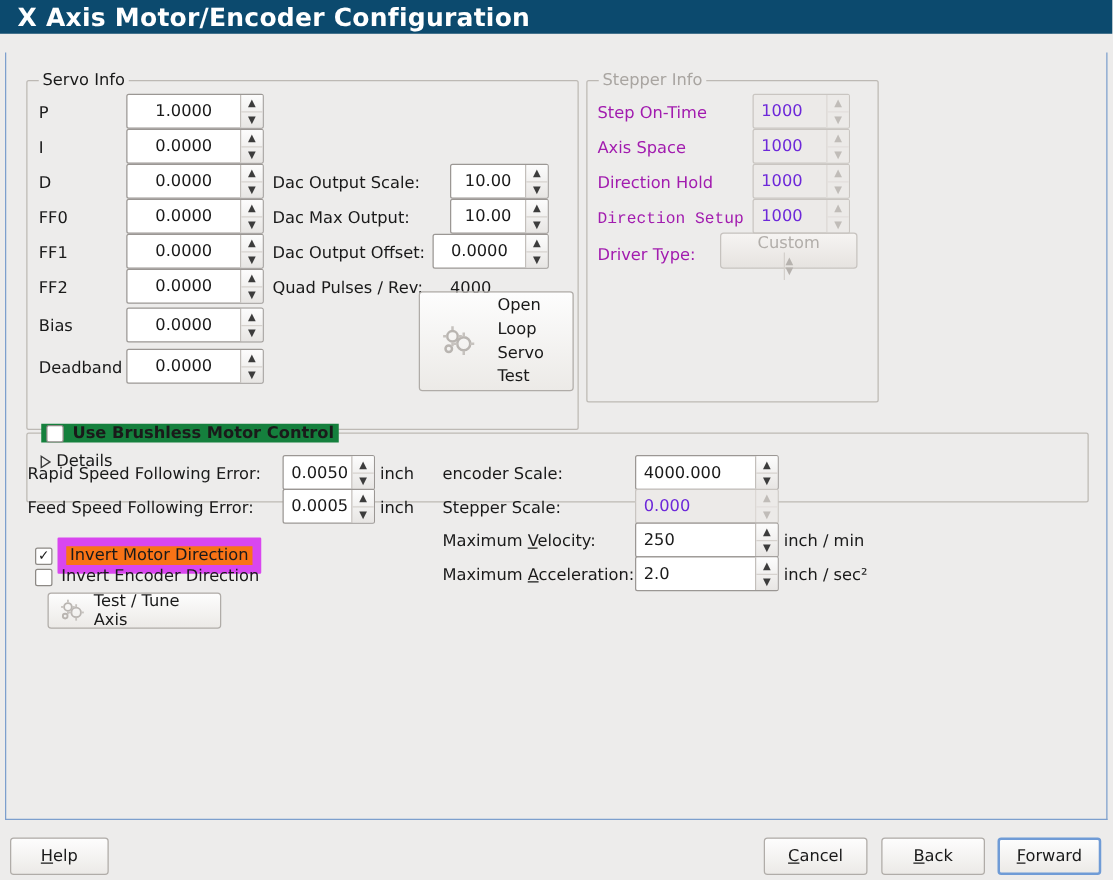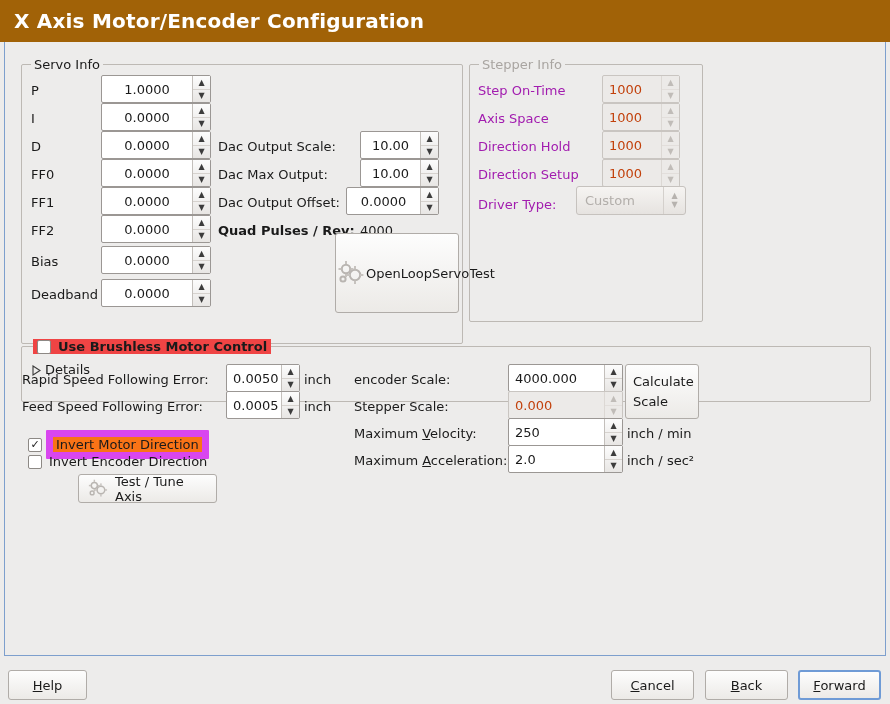--- a/index.html
+++ b/index.html
@@ -8,22 +8,22 @@
     width: 890px; height: 704px;
     background: #edeceb;
     font-family: "DejaVu Sans", "Liberation Sans", sans-serif;
     font-size: 13px;
     color: #1a1a1a;
     overflow: hidden;
   }
 
   
   .titlebar {
-    height: 42px;
-    background: #a16207;
+    height: 27px;
+    background: #0c4a6e;
     display: flex;
     align-items: center;
     padding-left: 14px;
   }
   .titlebar-text {
     color: #ffffff;
     font-size: 20px;
     font-weight: bold;
     letter-spacing: 0.2px;
   }
@@ -93,21 +93,21 @@
     justify-content: center;
     font-size: 8px;
     line-height: 1;
     color: #3c3c3c;
   }
   .spin .arrows .ar.down { border-top: 1px solid #d6d2ce; }
   .spin.disabled {
     background: #eceae8;
     border-color: #c9c5c1;
   }
-  .spin.disabled .val { color: #c2410c; }
+  .spin.disabled .val { color: #6d28d9; }
   .spin.disabled .arrows { background: #eceae8; border-left-color: #dcd8d4; }
   .spin.disabled .arrows .ar { color: #c0bcb8; }
   .spin.disabled .arrows .ar.down { border-top-color: #e2dedb; }
 
   
   .combo {
     position: absolute;
     display: flex;
     align-items: center;
     height: 29px;
@@ -135,32 +135,32 @@
     align-items: center;
     justify-content: center;
     font-size: 13px;
     color: #1a1a1a;
     cursor: default;
     padding: 0 8px;
   }
   .btn.focus { border: 2px solid #6f9bd6; }
   .btn .mnem { text-decoration: underline; }
 
-  .btn-iconrow { justify-content: space-between; gap: 6px; margin-left: 40px; }
+  .btn-iconrow { justify-content: space-between; gap: 6px; }
 
   
   .btn-ols {
     justify-content: flex-start;
     padding: 0;
   }
   .btn-ols .gears-wrap {
     width: 62px; display: flex; align-items: center; justify-content: center;
   }
   .btn-ols .ols-text {
-    display: flex; flex-direction: row;
+    display: flex; flex-direction: column;
     align-items: flex-start; justify-content: center;
     line-height: 19px; font-size: 13px;
   }
 
   .btn-calc {
     flex-direction: column;
     align-items: flex-start;
     justify-content: center;
     line-height: 20px;
     padding-left: 7px;
@@ -277,21 +277,21 @@
     <span class="val center">0.0000</span>
     <span class="arrows">
         <span class="ar up">▲</span>
         <span class="ar down">▼</span>
       </span>
   </div>
 
   <span class="lbl" style="left:213px; top:97px;">Dac Output Scale:</span>
   <span class="lbl" style="left:213px; top:125px;">Dac Max Output:</span>
   <span class="lbl" style="left:213px; top:153px;">Dac Output Offset:</span>
-  <span class="lbl" style="left:213px; top:181px;font-weight:bold;">Quad Pulses / Rev:</span>
+  <span class="lbl" style="left:213px; top:181px;">Quad Pulses / Rev:</span>
   <span class="lbl" style="left:355px; top:181px;">4000</span>
 
   <div class="spin" style="left:355px; top:89px; width:79px;">
     <span class="val center">10.00</span>
     <span class="arrows">
         <span class="ar up">▲</span>
         <span class="ar down">▼</span>
       </span>
   </div>
   <div class="spin" style="left:355px; top:117px; width:79px;">
@@ -337,21 +337,21 @@
     </span>
   </div>
 
   <div class="groupbox disabled" style="left:464px; top:22px; width:234px; height:258px;">
     <span class="gb-title">Stepper Info</span>
   </div>
 
   <span class="lbl dim" style="left:473px; top:41px;">Step On-Time</span>
   <span class="lbl dim" style="left:473px; top:69px;">Axis Space</span>
   <span class="lbl dim" style="left:473px; top:97px;">Direction Hold</span>
-  <span class="lbl dim" style="left:473px; top:125px;">Direction Setup</span>
+  <span class="lbl dim" style="left:473px; top:125px;font-family:Liberation Mono, monospace;">Direction Setup</span>
   <span class="lbl dim" style="left:473px; top:155px;">Driver Type:</span>
 
   <div class="spin disabled" style="left:597px; top:33px; width:78px;">
     <span class="val left">1000</span>
     <span class="arrows">
         <span class="ar up">▲</span>
         <span class="ar down">▼</span>
       </span>
   </div>
   <div class="spin disabled" style="left:597px; top:61px; width:78px;">
@@ -369,28 +369,28 @@
       </span>
   </div>
   <div class="spin disabled" style="left:597px; top:117px; width:78px;">
     <span class="val left">1000</span>
     <span class="arrows">
         <span class="ar up">▲</span>
         <span class="ar down">▼</span>
       </span>
   </div>
 
-  <div class="combo" style="left:571px; top:144px; width:110px;">
+  <div class="combo" style="left:571px; top:144px; width:110px;flex-direction:column;">
     <span class="ctext">Custom</span>
     <span class="carrows">▲<br>▼</span>
   </div>
 
   <div class="groupbox" style="left:16px; top:304px; width:850px; height:56px;">
   </div>
-  <div class="cbrow" style="left:28px; top:297px; background:#ef4444; padding:0 4px;">
+  <div class="cbrow" style="left:28px; top:297px; background:#15803d; padding:0 4px;">
     <span class="cbox"></span>
     <span class="cb-label bold">Use Brushless Motor Control</span>
   </div>
   <div class="expander" style="left:27px; top:302px; margin-top:18px;">
     <span class="exp-tri-hollow">
       <svg width="9" height="11" viewBox="0 0 9 11" aria-hidden="true">
         <polygon points="1,1 8,5.5 1,10" fill="none" stroke="#3a3a3a" stroke-width="1.1"></polygon>
       </svg>
     </span>
     <span class="cb-label">Details</span>
@@ -459,24 +459,20 @@
 
   <span class="lbl" style="left:349px; top:357px;">Stepper Scale:</span>
   <div class="spin disabled" style="left:503px; top:349px; width:115px;">
     <span class="val left">0.000</span>
     <span class="arrows">
         <span class="ar up">▲</span>
         <span class="ar down">▼</span>
       </span>
   </div>
 
-  <div class="btn btn-calc" style="left:620px; top:322px; width:74px; height:55px;">
-    <span>Calculate</span>
-    <span>Scale</span>
-  </div>
 
   <span class="lbl" style="left:349px; top:384px;">
     <span>Maximum </span><span class="mnem" style="text-decoration:underline;">V</span><span>elocity:</span>
   </span>
   <div class="spin" style="left:503px; top:376px; width:115px;">
     <span class="val left">250</span>
     <span class="arrows">
         <span class="ar up">▲</span>
         <span class="ar down">▼</span>
       </span>

